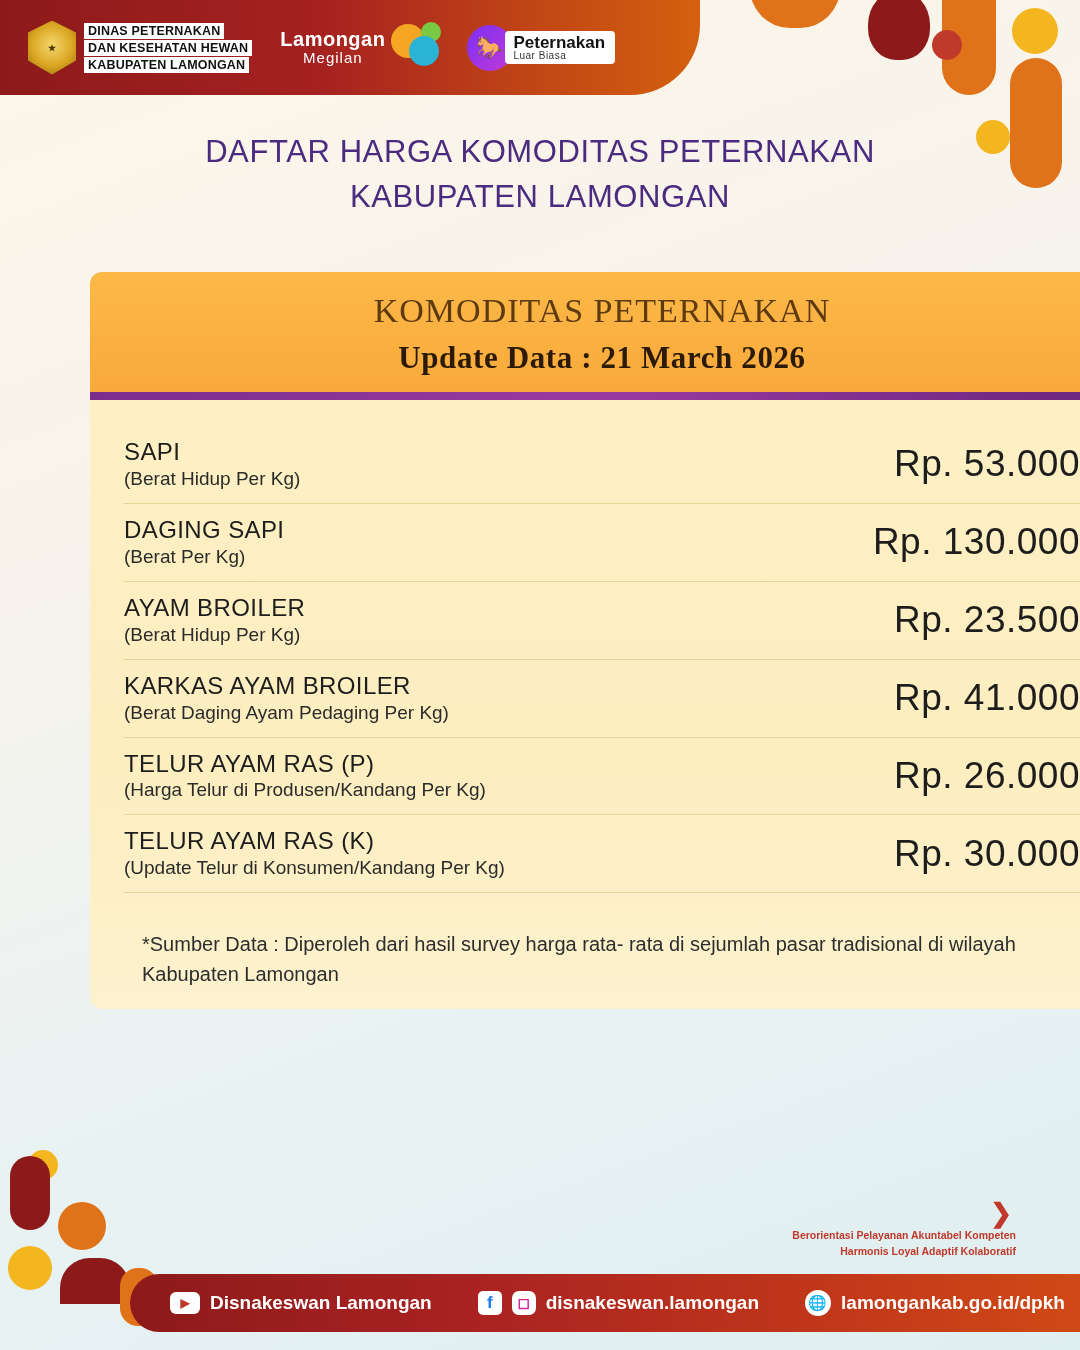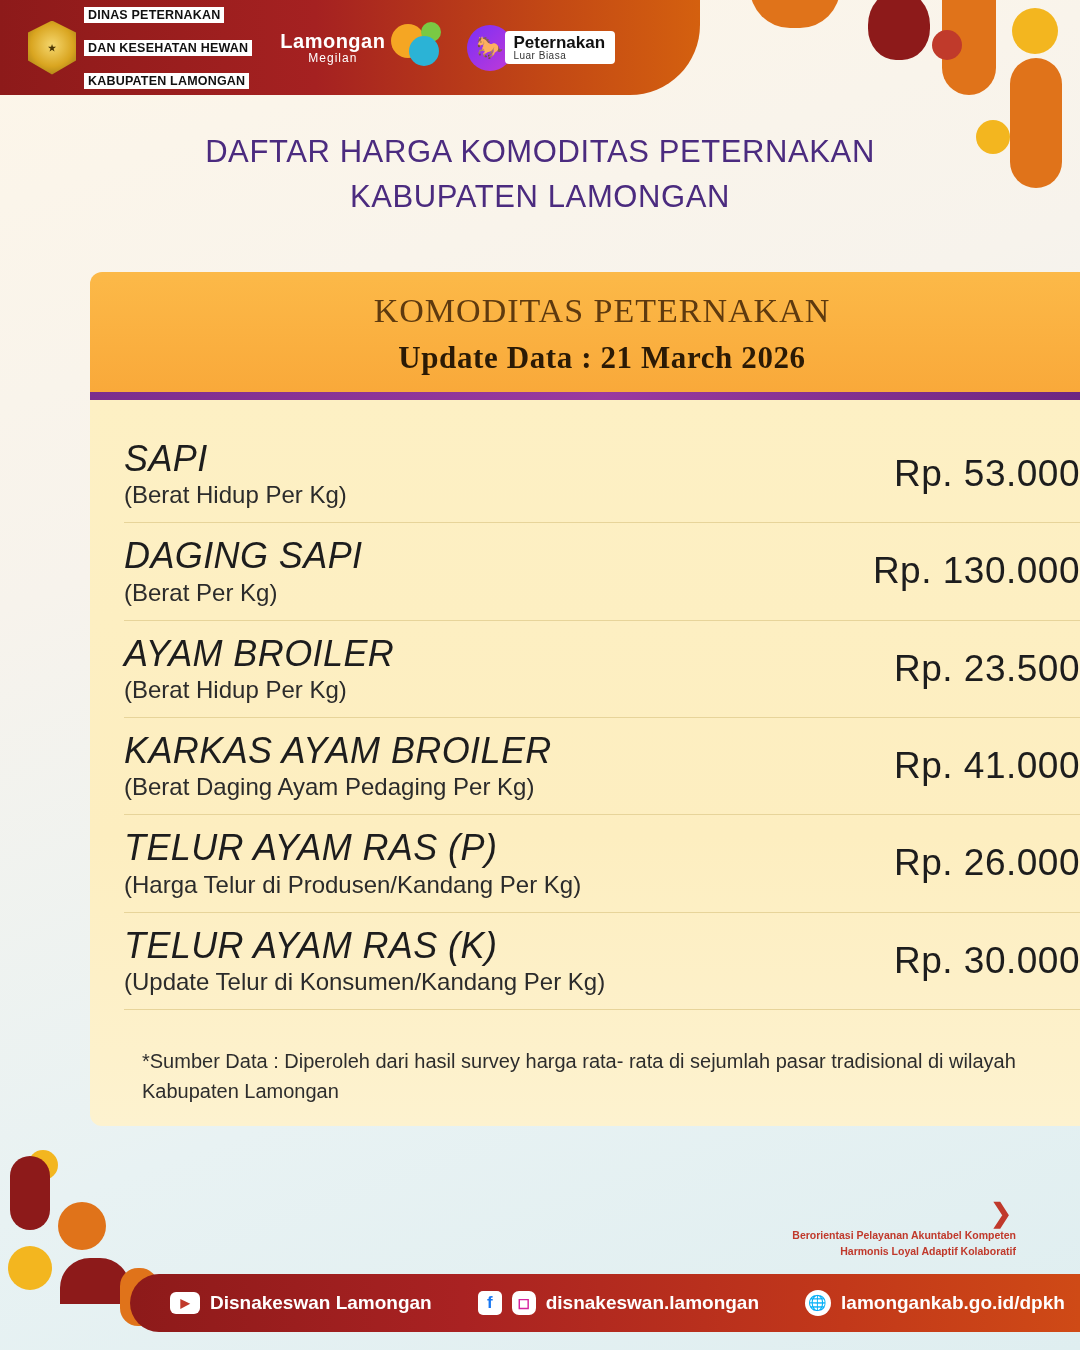--- a/index.html
+++ b/index.html
@@ -35,40 +35,40 @@
     background: radial-gradient(circle at 50% 45%, #f5d76e 0%, #d9a520 55%, #8c6a10 100%);
     clip-path: polygon(50% 0%, 100% 22%, 100% 74%, 50% 100%, 0% 74%, 0% 22%);
     display:flex; align-items:center; justify-content:center;
     color:#4a3505; font-size:9px; font-weight:bold;
     flex: 0 0 auto;
   }
   .banner-text {
     margin-left: 8px;
     display: flex;
     flex-direction: column;
-    gap: 17px;
+    gap: 1px;
   }
   .banner-text span {
     display: inline-block;
     background: #fff;
     color: #111;
     font-size: 12.5px;
     font-weight: bold;
     letter-spacing: 0.2px;
     padding: 1px 4px;
     width: fit-content;
   }
   .lamongan-megilan {
     margin-left: 28px;
     color: #fff;
     line-height: 1.05;
     text-align: center;
   }
   .lamongan-megilan .l1 { font-size: 20px; font-weight: bold; letter-spacing: 0.5px; }
-  .lamongan-megilan .l2 { font-size: 12px; letter-spacing: 1px; }
+  .lamongan-megilan .l2 { font-size: 15px; letter-spacing: 1px; }
 
   .megilan-mark {
     margin-left: 6px;
     width: 62px; height: 52px;
     position: relative;
   }
   .megilan-mark .swirl {
     position:absolute; border-radius:50%;
   }
   .sw1 { width:34px;height:34px; background:#f5a623; top:2px; left:0; }
@@ -168,28 +168,27 @@
   .row {
     display: flex;
     align-items: center;
     justify-content: space-between;
     padding: 13px 0 13px;
     border-bottom: 1px solid #e7d49a;
   }
   .row:last-of-type { border-bottom: none; }
   .row-left { max-width: 560px; }
   .row-name {
-    font-size: 36px;
+    font-size: 24px;
     color: #1d1d1d;
     letter-spacing: 0.4px;
     line-height: 1.12;
-    font-style: italic;
   }
   .row-sub {
-    font-size: 24px;
+    font-size: 19px;
     color: #2b2b2b;
     margin-top: 2px;
   }
   .row-price {
     font-size: 37px;
     color: #1d1d1d;
     white-space: nowrap;
     letter-spacing: 0.5px;
   }
 

